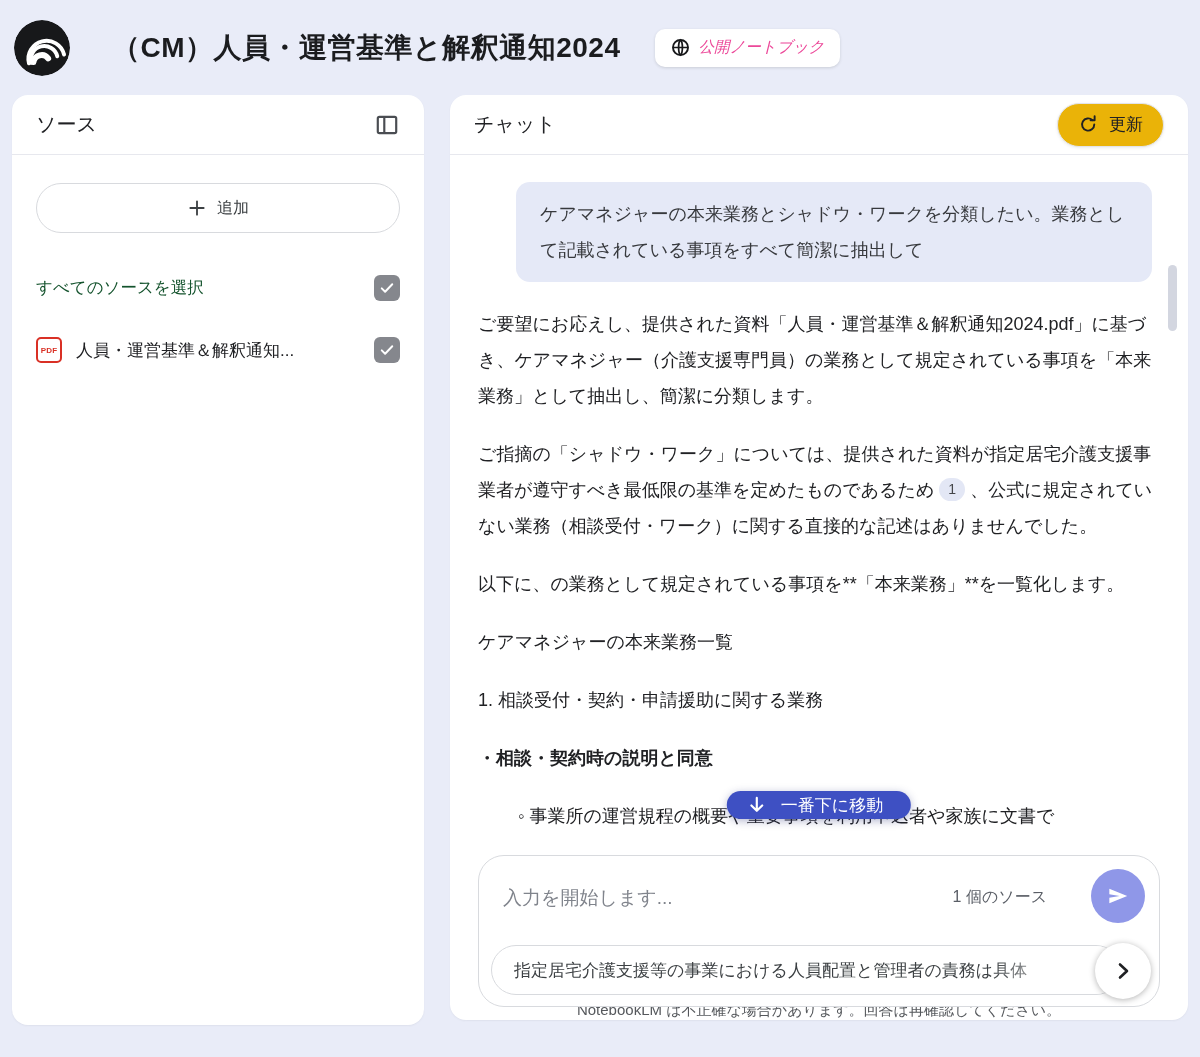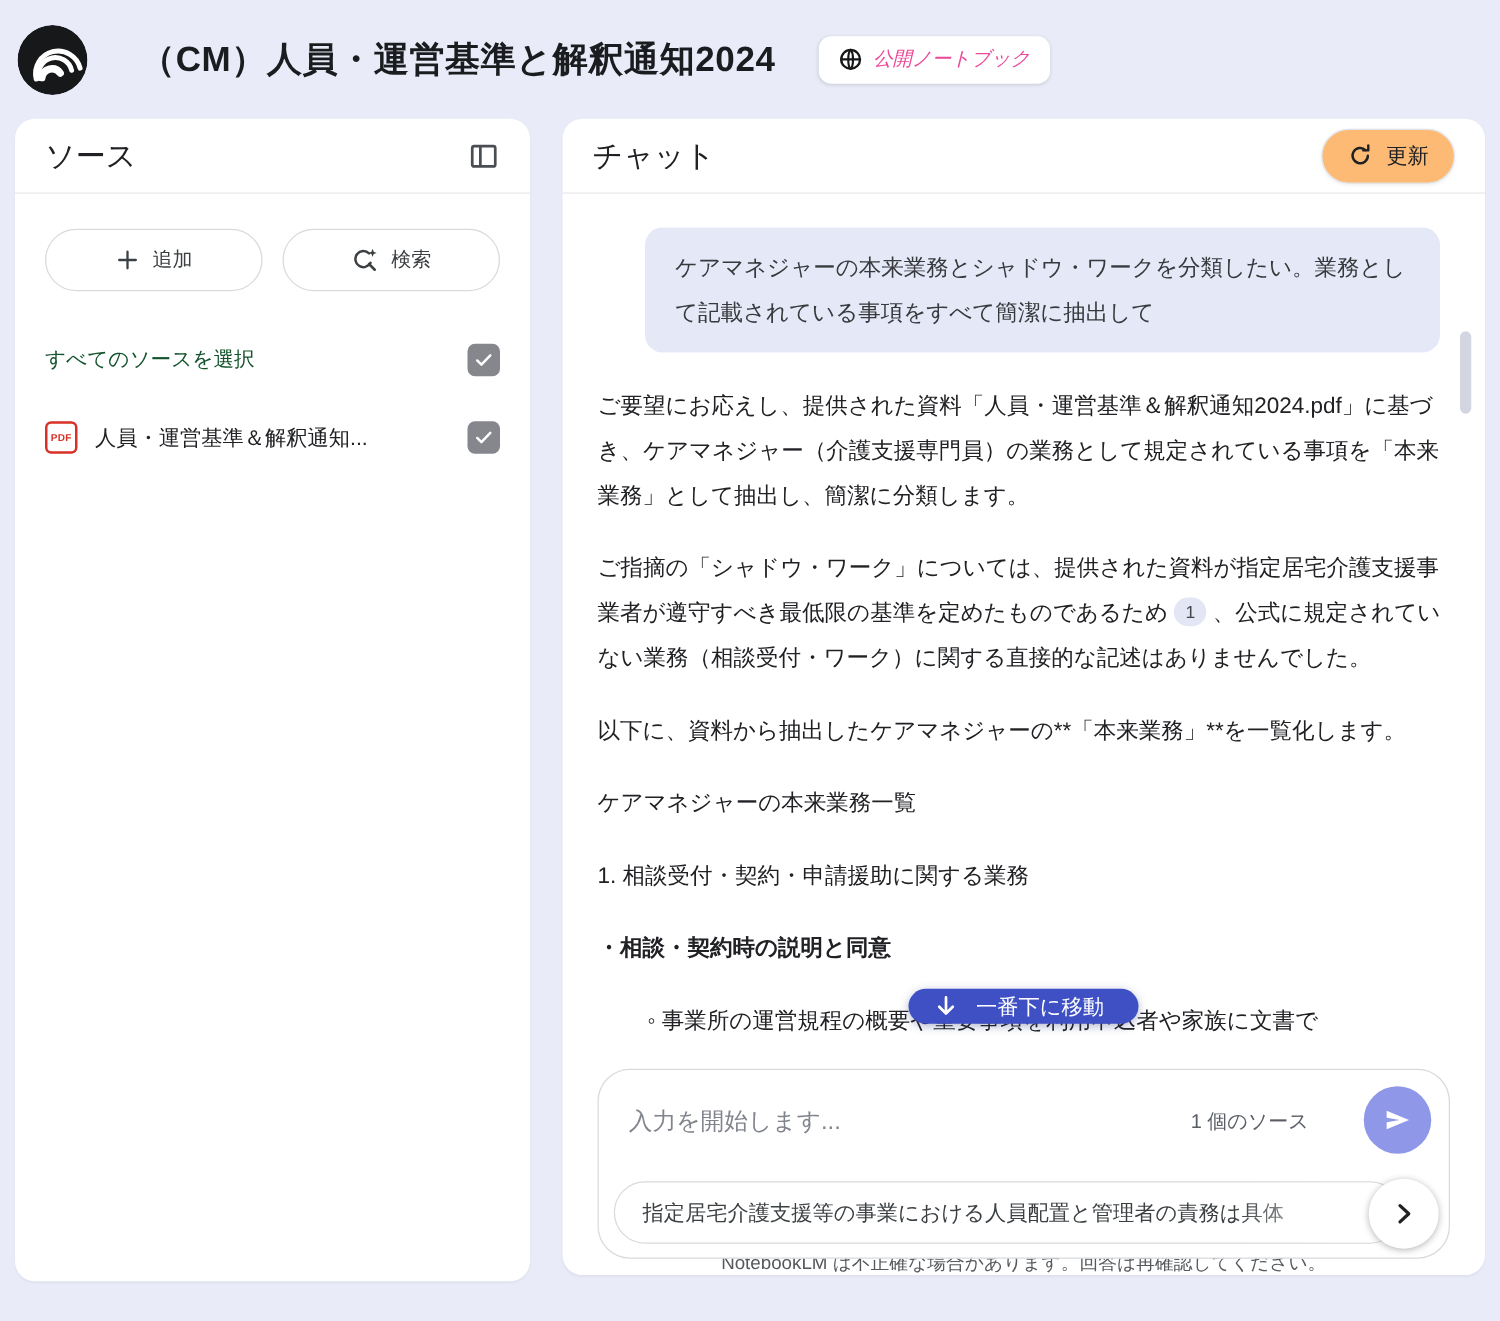--- a/index.html
+++ b/index.html
@@ -16,41 +16,41 @@
     box-shadow:0 1px 3px rgba(60,64,67,.18);font-style:italic; }
 
   
   .panel { position:absolute; background:#fff; border-radius:16px;
     box-shadow:0 1px 2px rgba(60,64,67,.06); }
   .sources-panel { left:12px; top:95px; width:412px; height:930px; }
   .chat-panel { left:450px; top:95px; width:738px; height:925px; overflow:hidden; }
 
   .panel-header { height:60px; display:flex; align-items:center; justify-content:space-between;
     padding:0 24px; border-bottom:1px solid #e7e8ee; }
-  .panel-title { font-size:24px; color:#202124; }
+  .panel-title { font-size:20px; color:#202124; }
 
   .icon-btn { background:none; border:none; cursor:pointer; display:flex; align-items:center; }
 
   
   .src-actions { display:flex; gap:16px; padding:28px 24px 0; }
   .pill-btn { flex:1; height:50px; border:1px solid #d8dade; border-radius:999px; background:#fff;
     display:flex; align-items:center; justify-content:center; gap:10px; font-size:16px;
     color:#3c4043; cursor:pointer; font-family:inherit; }
   .select-all-row { margin:42px 24px 0; display:flex; align-items:center; justify-content:space-between; cursor:pointer; }
   .select-all-label { font-size:16.5px; color:#14532d; }
   .checkbox { width:26px; height:26px; border-radius:6px; background:#85878d;
     display:flex; align-items:center; justify-content:center; cursor:pointer; flex:0 0 auto; }
   .source-row { margin:36px 24px 0; display:flex; align-items:center; gap:14px; cursor:pointer; }
   .pdf-icon { width:26px; height:26px; border:2px solid #d93025; border-radius:5px; background:#fff;
     display:flex; align-items:center; justify-content:center; flex:0 0 auto; }
   .pdf-icon span { font-size:8px; font-weight:700; color:#d93025; letter-spacing:.2px; }
   .source-name { flex:1; font-size:17px; color:#202124; white-space:nowrap; overflow:hidden; }
 
   
-  .refresh-btn { height:44px; padding:0 20px; border-radius:999px; background:#fdba74;
+  .refresh-btn { height:44px; padding:0 20px; border-radius:999px; background:#eab308;
     border:1px solid #e3e4e9; box-shadow:0 1px 3px rgba(60,64,67,.10);
     display:flex; align-items:center; gap:10px; font-size:17px; color:#202124;
     cursor:pointer; font-family:Liberation Serif, serif; }
 
   
   .messages { position:absolute; top:61px; left:0; right:0; bottom:0; padding:26px 28px 0; overflow:hidden; }
   .user-bubble { background:#e5e9f7; border-radius:14px; padding:14px 24px;
     font-size:18px; line-height:36px; color:#37393d; margin:0 8px 24px 38px; }
   .resp p { font-size:18px; line-height:36px; color:#202124; margin:0 0 22px; }
   .resp .bold { font-weight:700; }
@@ -122,28 +122,20 @@
     </button>
   </div>
 
   <div class="src-actions">
     <button class="pill-btn">
       <svg width="20" height="20" viewBox="0 0 24 24">
         <path d="M12 4v16M4 12h16" stroke="#3c4043" stroke-width="2.2" stroke-linecap="round"></path>
       </svg>
       <span>追加</span>
     </button>
-    <button class="pill-btn">
-      <svg width="22" height="22" viewBox="0 0 24 24">
-        <path d="M15.5 6.2 a7 7 0 1 0 1.3 8.3" fill="none" stroke="#3c4043" stroke-width="2.2" stroke-linecap="round"></path>
-        <path d="M15.5 15.5 L20.5 20.5" stroke="#3c4043" stroke-width="2.2" stroke-linecap="round"></path>
-        <path d="M18.6 2.2 l1 2.6 2.6 1 -2.6 1 -1 2.6 -1-2.6 -2.6-1 2.6-1 z" fill="#3c4043"></path>
-      </svg>
-      <span>検索</span>
-    </button>
   </div>
 
   <div class="select-all-row">
     <span class="select-all-label">すべてのソースを選択</span>
     <div class="checkbox">
       <svg width="18" height="18" viewBox="0 0 24 24">
         <path d="M5 12.5l4.5 4.5L19 7" fill="none" stroke="#fff" stroke-width="2.6" stroke-linecap="round" stroke-linejoin="round"></path>
       </svg>
     </div>
   </div>
@@ -171,21 +163,21 @@
       </svg>
       <span>更新</span>
     </button>
   </div>
 
   <div class="messages">
     <div class="user-bubble">ケアマネジャーの本来業務とシャドウ・ワークを分類したい。業務として記載されている事項をすべて簡潔に抽出して</div>
     <div class="resp">
       <p>ご要望にお応えし、提供された資料「人員・運営基準＆解釈通知2024.pdf」に基づき、ケアマネジャー（介護支援専門員）の業務として規定されている事項を「本来業務」として抽出し、簡潔に分類します。</p>
       <p><span>ご指摘の「シャドウ・ワーク」については、提供された資料が指定居宅介護支援事業者が遵守すべき最低限の基準を定めたものであるため</span><span class="cite-chip">1</span><span>、公式に規定されていない業務（相談受付・ワーク）に関する直接的な記述はありませんでした。</span></p>
-      <p>以下に、資料から抽出したケアマネジャーの**「本来業務」**を一覧化します。</p>
+      <p>以下に、の業務として規定されている事項を**「本来業務」**を一覧化します。</p>
       <p>ケアマネジャーの本来業務一覧</p>
       <p>1. 相談受付・契約・申請援助に関する業務</p>
       <p class="bold">・相談・契約時の説明と同意</p>
       <p class="indent">◦ 事業所の運営規程の概要や重要事項を利用申込者や家族に文書で</p>
     </div>
   </div>
 
   <div class="scrollbar-thumb"></div>
 
   <button class="scroll-bottom-btn">

